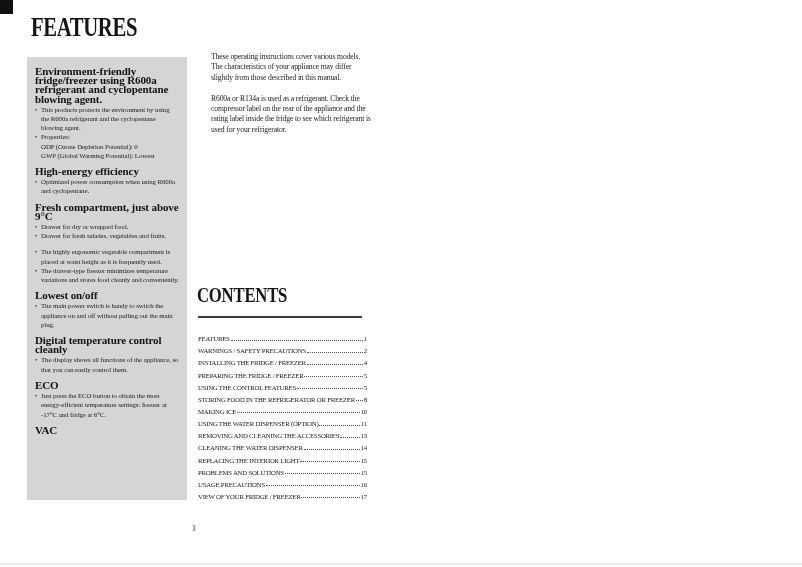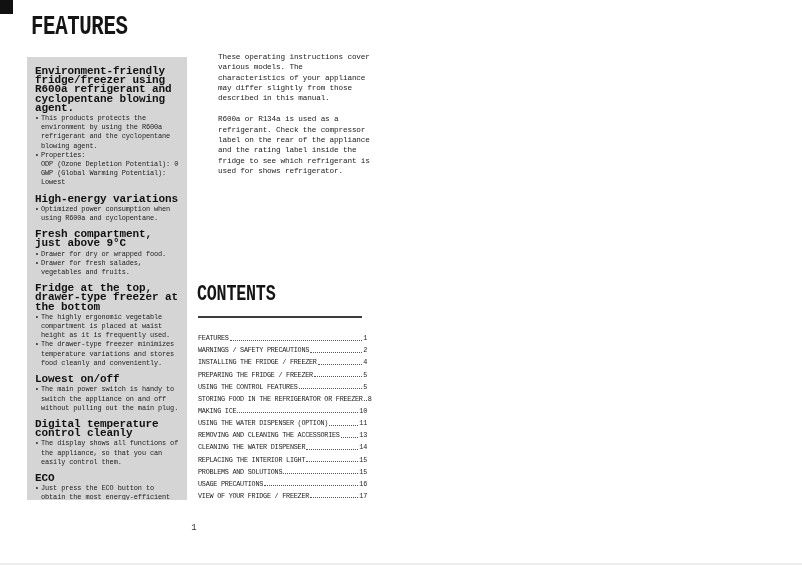--- a/index.html
+++ b/index.html
@@ -1,21 +1,21 @@
 <!DOCTYPE html>
 <html><head>
 <meta charset="utf-8">
 <style>
   html,body{margin:0;padding:0;background:#ffffff;}
   .page{
     position:relative;
     width:802px;height:567px;
     background:#ffffff;
     overflow:hidden;
-    font-family:Liberation Mono, monospace;
+    font-family:Liberation Serif, serif;
     color:#1c1c1c;
   }
   
   .corner-mark{
     position:absolute;left:0;top:0;width:13px;height:14px;background:#111;
   }
   
   .page-title{
     position:absolute;left:31px;top:11px;
     font-size:28px;font-weight:bold;color:#151515;
@@ -37,21 +37,21 @@
     letter-spacing:-0.1px;color:#111;margin-bottom:1px;
   }
   .feature-item{display:flex;font-size:6.9px;line-height:9.2px;letter-spacing:-0.1px;color:#222;}
   .bullet-marker{flex:none;width:6px;font-size:6.5px;}
   .item-text{flex:1;}
   
   .intro{
     position:absolute;left:202px;top:52px;width:170px;
     font-size:7.7px;line-height:10.3px;letter-spacing:-0.15px;color:#222;
   }
-  .intro-paragraph{margin:0 0 11px 16px;}
+  .intro-paragraph{margin:0 0 11px 9px;}
   .contents-title{
     position:absolute;left:197px;top:282px;
     font-size:22px;font-weight:bold;color:#151515;
     letter-spacing:-0.3px;white-space:nowrap;
     transform:scaleX(0.76);transform-origin:left top;
   }
   .contents-rule{
     position:absolute;left:198px;top:316px;width:164px;height:2px;background:#3c3c3c;
   }
   .toc{
@@ -109,21 +109,21 @@
             </div>
 
             <div class="feature-item">
               <span class="bullet-marker"></span>
               <span class="item-text">GWP (Global Warming Potential): Lowest</span>
             </div>
           </div>
       </div>
 
       <div class="feature-section">
-        <div class="section-heading">High-energy variations</div>
+        <div class="section-heading">High-energy efficiency</div>
         <div>
 
             <div class="feature-item">
               <span class="bullet-marker">•</span>
               <span class="item-text">Optimized power consumption when using R600a and cyclopentane.</span>
             </div>
           </div>
       </div>
 
 
@@ -137,21 +137,20 @@
             </div>
 
             <div class="feature-item">
               <span class="bullet-marker">•</span>
               <span class="item-text">Drawer for fresh salades, vegetables and fruits.</span>
             </div>
           </div>
       </div>
 
       <div class="feature-section">
-        <div class="section-heading">Fridge at the top, drawer-type freezer at the bottom</div>
         <div>
 
             <div class="feature-item">
               <span class="bullet-marker">•</span>
               <span class="item-text">The highly ergonomic vegetable compartment is placed at waist height as it is frequently used.</span>
             </div>
 
             <div class="feature-item">
               <span class="bullet-marker">•</span>
               <span class="item-text">The drawer-type freezer minimizes temperature variations and stores food cleanly and conveniently.</span>
@@ -195,21 +194,21 @@
       <div class="feature-section">
         <div class="section-heading">VAC</div>
 
       </div>
     </div>
 
   <div class="intro">
 
       <p class="intro-paragraph">These operating instructions cover various models. The characteristics of your appliance may differ slightly from those described in this manual.</p>
 
-      <p class="intro-paragraph">R600a or R134a is used as a refrigerant. Check the compressor label on the rear of the appliance and the rating label inside the fridge to see which refrigerant is used for shows refrigerator.</p>
+      <p class="intro-paragraph">R600a or R134a is used as a refrigerant. Check the compressor label on the rear of the appliance and the rating label inside the fridge to see which refrigerant is used for your refrigerator.</p>
     </div>
 
   <div class="contents-title">CONTENTS</div>
   <div class="contents-rule"></div>
 
   <div class="toc">
 
       <div class="toc-entry">
         <span class="toc-label">FEATURES</span>
         <span class="toc-leader"></span>

